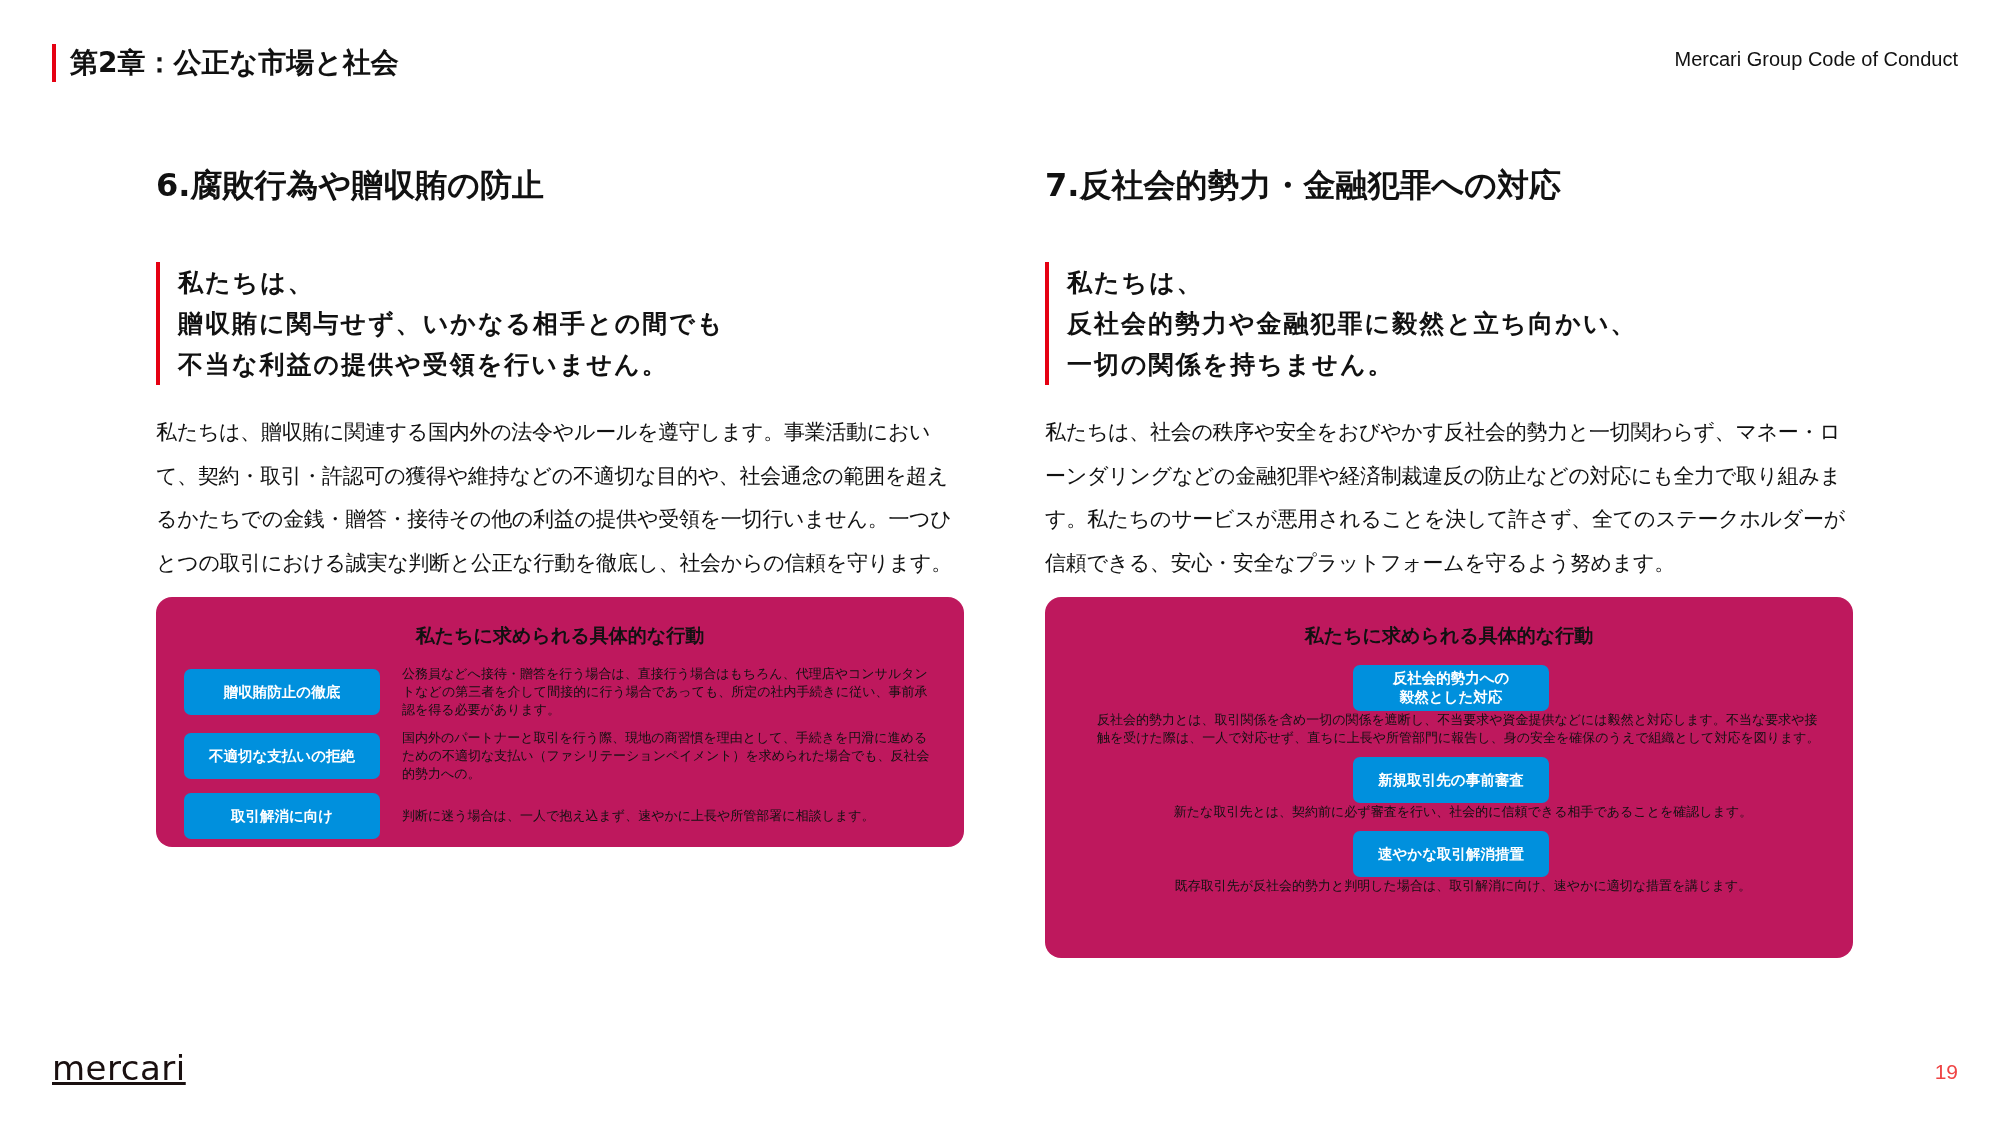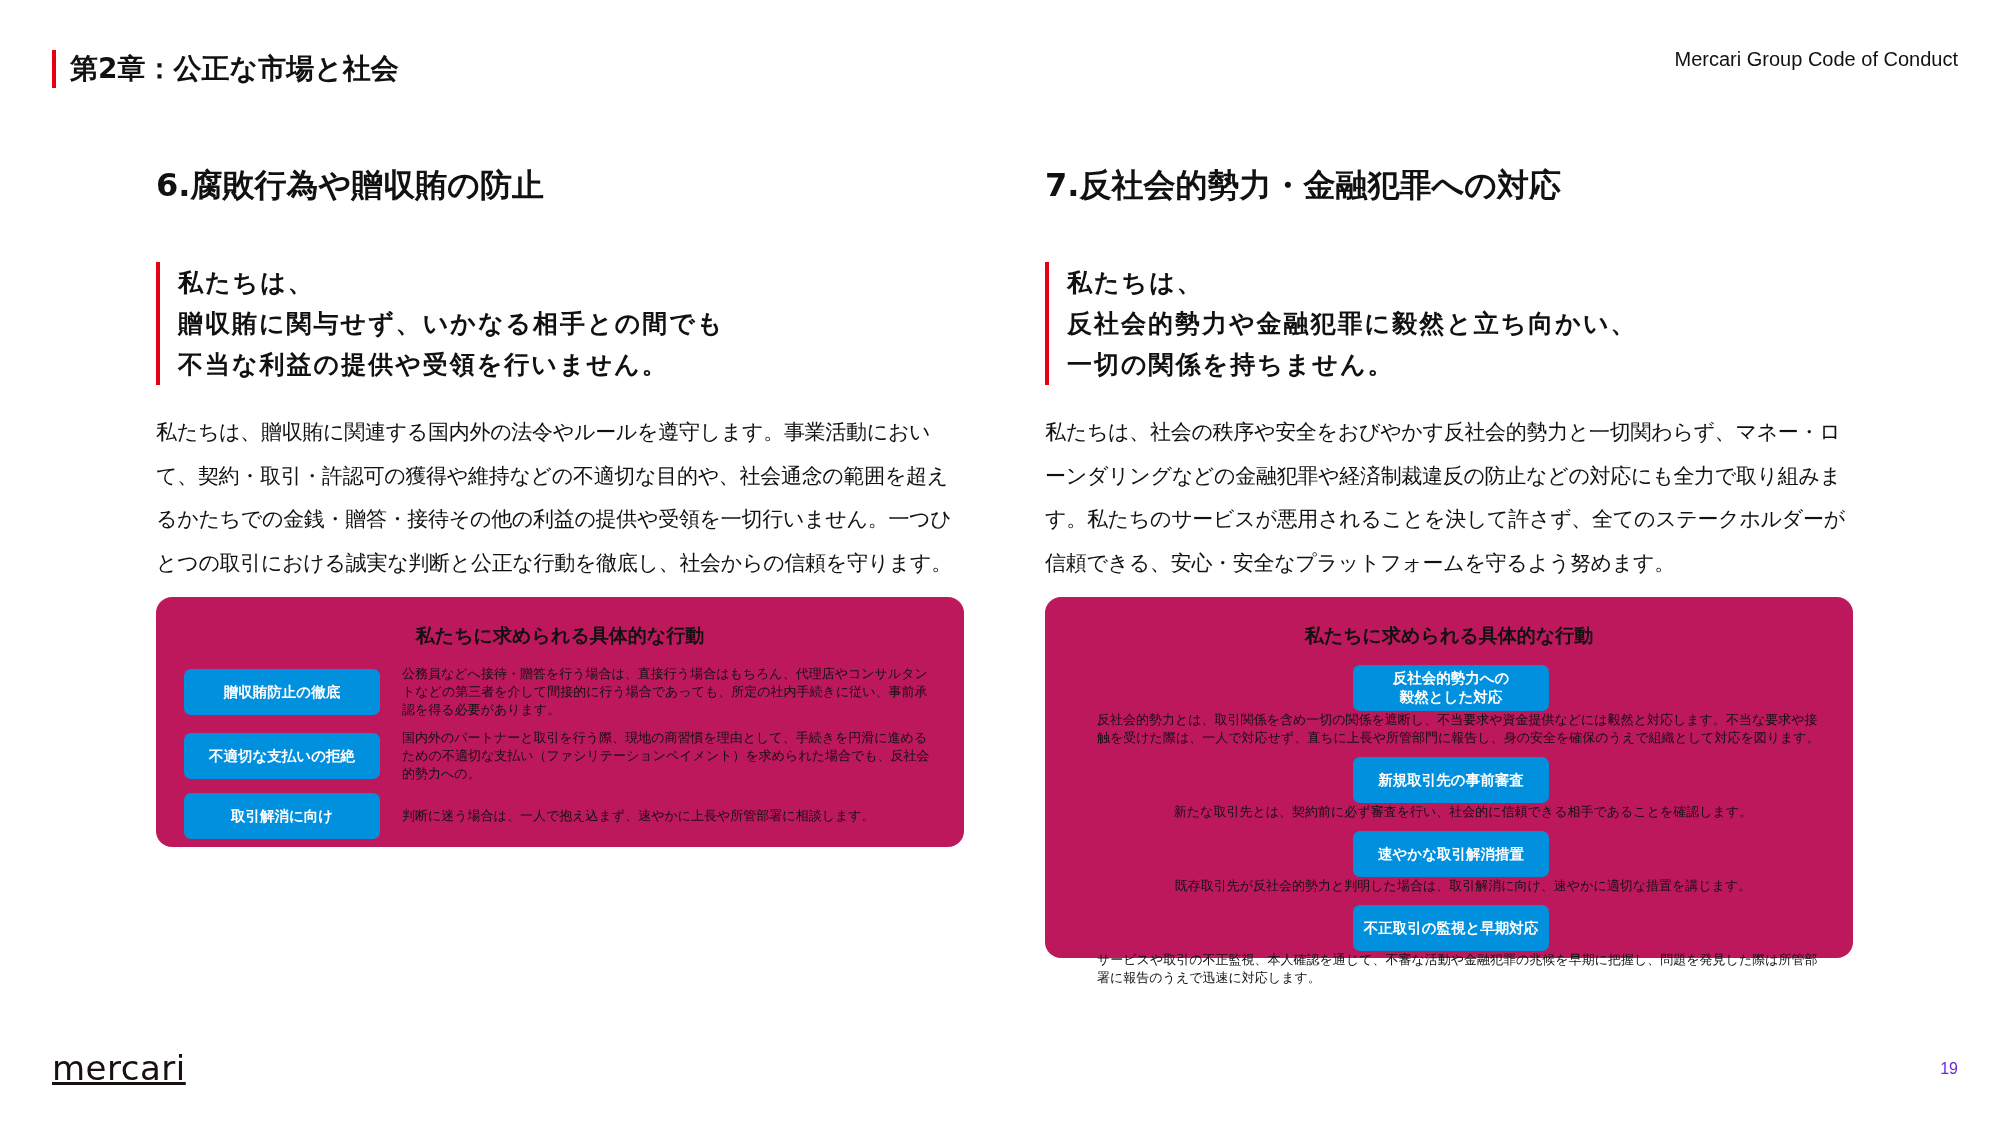--- a/index.html
+++ b/index.html
@@ -1,19 +1,19 @@
 <!DOCTYPE html>
 <html><head>
 <meta charset="utf-8">
 <style>
   * { box-sizing: border-box; margin: 0; padding: 0; }
   html, body { width: 2000px; height: 1125px; background: #ffffff; overflow: hidden; }
   body { position: relative; font-family: "DejaVu Sans", "Liberation Sans", sans-serif; color: #111111; }
 
-  .chapter-header { position: absolute; left: 52px; top: 50px; height: 38px; display: flex; align-items: center; justify-content: center; }
+  .chapter-header { position: absolute; left: 52px; top: 44px; height: 38px; display: flex; align-items: center; justify-content: center; }
   .chapter-bar { width: 4px; height: 38px; background: #e50012; margin-right: 14px; }
   .chapter-title { font-size: 28px; font-weight: bold; letter-spacing: 0px; color: #111; }
 
   .doc-title { position: absolute; right: 42px; top: 48px; font-size: 20px; color: #111; font-family: "Liberation Sans", sans-serif; }
 
   .section { position: absolute; top: 160px; width: 810px; }
   .section.left { left: 156px; }
   .section.right { left: 1045px; }
 
   .section-heading { font-size: 32px; font-weight: bold; height: 50px; line-height: 50px; color: #111; }
@@ -32,21 +32,21 @@
 
   .rows { margin-top: 16px; padding-left: 28px; padding-right: 24px; }
   .row { display: flex; align-items: center; margin-bottom: 10px; min-height: 46px; }
   .right .row { min-height: 46px; margin-bottom: 10px; flex-direction: column; }
   .action-btn { flex: 0 0 auto; width: 196px; min-height: 46px; background: #0090dd; color: #ffffff; border-radius: 7px; font-size: 14.5px; font-weight: bold; display: flex; align-items: center; justify-content: center; text-align: center; line-height: 19px; padding: 4px 6px; cursor: pointer; white-space: pre-line; }
   .right .action-btn { width: 196px; }
   .row-text { margin-left: 22px; font-size: 13px; line-height: 18px; color: #111; flex: 1; }
   .right .row-text { margin-left: 24px; }
 
   .logo { position: absolute; left: 52px; top: 1048px; font-size: 34px; font-family: "DejaVu Sans", sans-serif; color: #1a1010; letter-spacing: 0.5px; font-weight: normal; text-decoration: underline; }
-  .page-number { position: absolute; right: 42px; top: 1060px; font-size: 16px; color: #6d28d9; font-family: "Liberation Sans", sans-serif; }
+  .page-number { position: absolute; right: 42px; top: 1060px; font-size: 21px; color: #ef4444; font-family: "Liberation Sans", sans-serif; }
 </style>
 </head>
 <body>
 
 <div class="chapter-header">
   <div class="chapter-bar"></div>
   <div class="chapter-title">第2章：公正な市場と社会</div>
 </div>
 <div class="doc-title">Mercari Group Code of Conduct</div>
 
@@ -99,21 +99,17 @@
       <div class="row-text">反社会的勢力とは、取引関係を含め一切の関係を遮断し、不当要求や資金提供などには毅然と対応します。不当な要求や接触を受けた際は、一人で対応せず、直ちに上長や所管部門に報告し、身の安全を確保のうえで組織として対応を図ります。</div>
     </div>
     <div class="row">
       <div class="action-btn">新規取引先の事前審査</div>
       <div class="row-text">新たな取引先とは、契約前に必ず審査を行い、社会的に信頼できる相手であることを確認します。</div>
     </div>
     <div class="row">
       <div class="action-btn">速やかな取引解消措置</div>
       <div class="row-text">既存取引先が反社会的勢力と判明した場合は、取引解消に向け、速やかに適切な措置を講じます。</div>
     </div>
-    <div class="row">
-      <div class="action-btn">不正取引の監視と早期対応</div>
-      <div class="row-text">サービスや取引の不正監視、本人確認を通じて、不審な活動や金融犯罪の兆候を早期に把握し、問題を発見した際は所管部署に報告のうえで迅速に対応します。</div>
-    </div>
   </div>
 </div>
 
 <div class="logo">mercari</div>
 <div class="page-number">19</div>
 
 </body></html>

